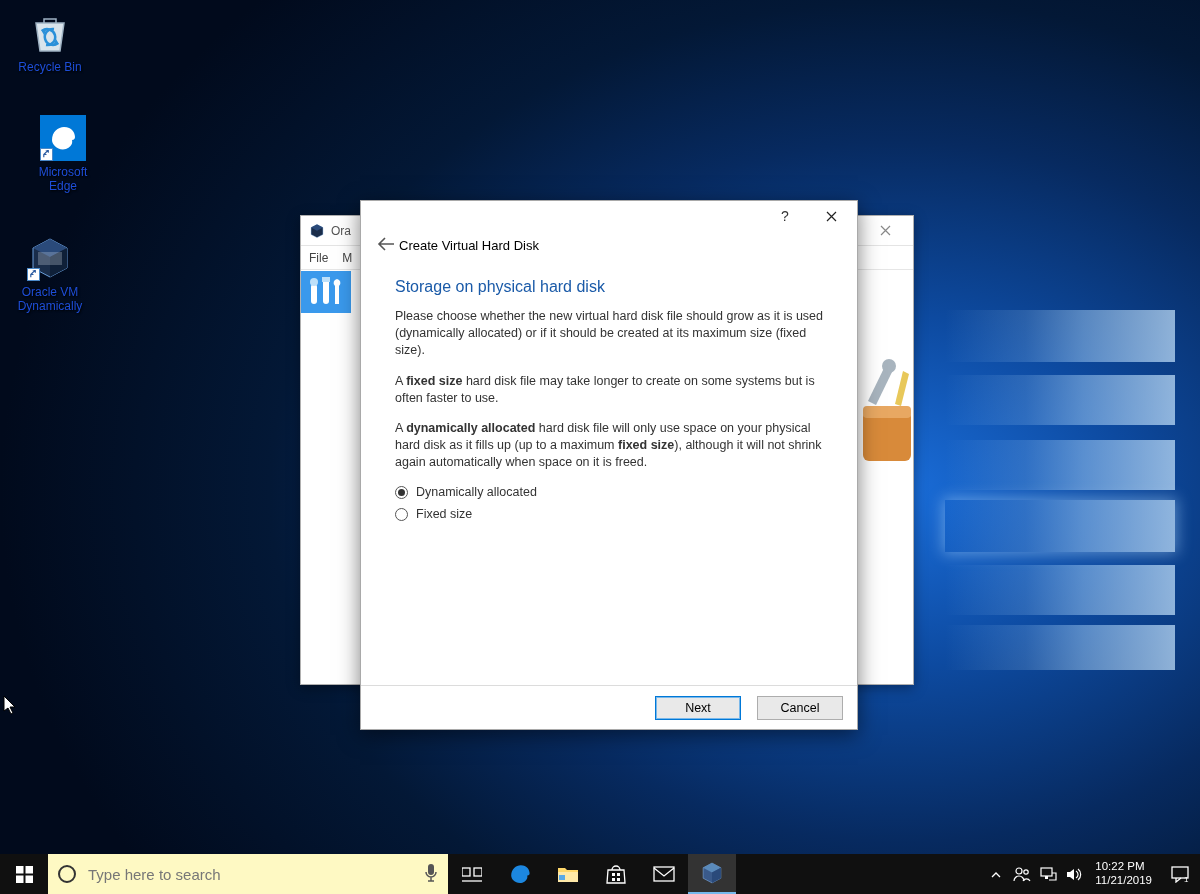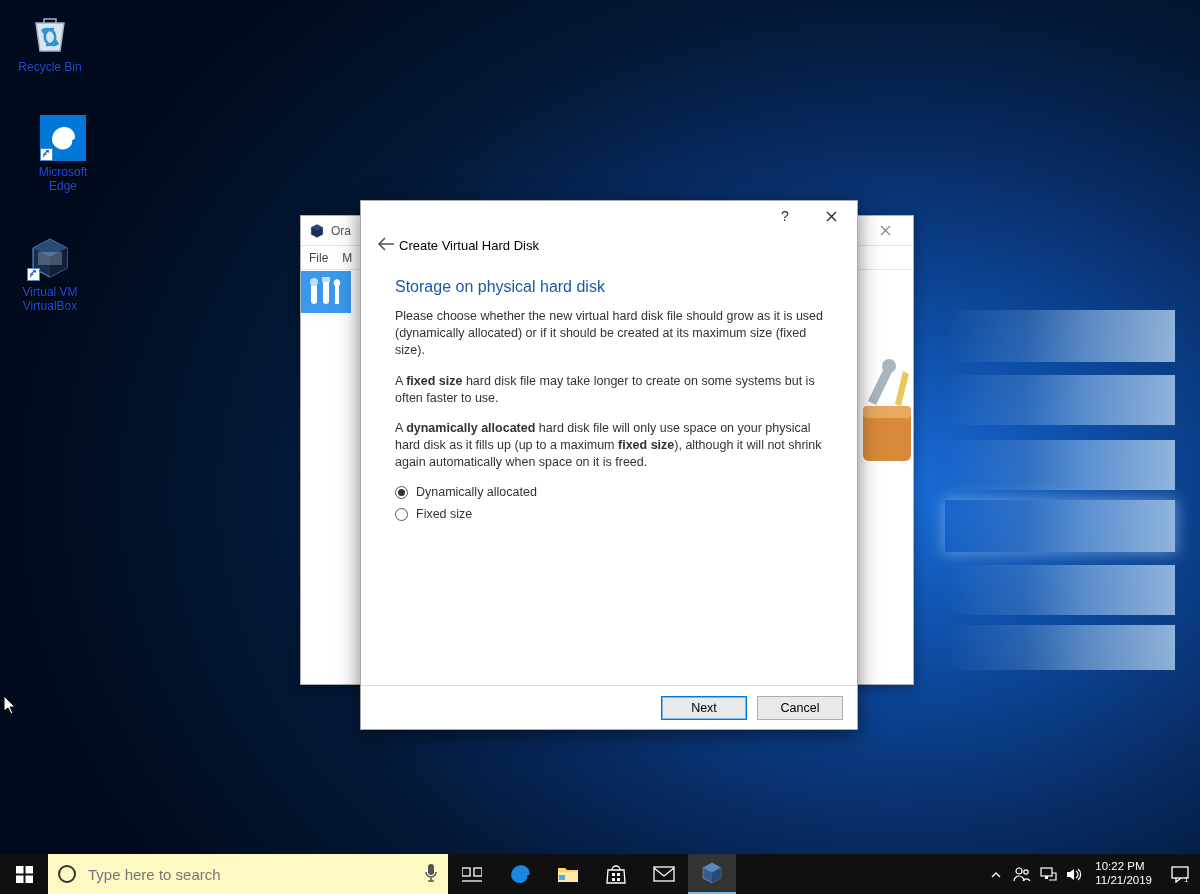--- a/index.html
+++ b/index.html
@@ -44,21 +44,21 @@
   }
   .dlg-top{ height:30px; display:flex; align-items:center; justify-content:flex-end; padding:0 6px; gap:6px;}
   .dlg-top .ctl{ width:40px; height:28px; display:flex; align-items:center; justify-content:center; color:#333; font-size:14px;}
   .dlg-head{ display:flex; align-items:center; gap:4px; padding:6px 20px 14px 16px; font-size:13px;}
   .dlg-body{ padding:10px 34px 0 34px; font-size:12.5px; color:#333; }
   .dlg-body h2{ font-size:16px; color:#1a5aa8; font-weight:400; margin-bottom:12px;}
   .dlg-body p{ margin-bottom:14px; line-height:1.35; }
   .radio{ display:flex; align-items:center; gap:8px; margin:8px 0; }
   .radio .circ{ width:13px; height:13px; border:1px solid #555; border-radius:50%; display:flex; align-items:center; justify-content:center; }
   .radio.sel .circ::after{ content:""; width:7px; height:7px; background:#333; border-radius:50%; }
-  .dlg-foot{ position:absolute; left:0; right:0; bottom:0; height:44px; border-top:1px solid #dcdcdc; display:flex; align-items:center; justify-content:flex-end; gap:10px; padding:0 14px;}
+  .dlg-foot{ position:absolute; left:0; right:0; bottom:0; height:44px; border-top:1px solid #dcdcdc; display:flex; align-items:center; justify-content:flex-end; gap:16px; padding:0 14px;}
   .btn{ width:86px; height:24px; font-size:12.5px; background:#e9e9e9; border:1px solid #adadad; display:flex; align-items:center; justify-content:center; }
   .btn.primary{ border:1px solid #0078d7; box-shadow:inset 0 0 0 1px #7ab8ea; }
 
   
   .toolbox{ position:absolute; left:562px; top:140px; width:40px; height:90px;}
   
   
   .taskbar{ position:absolute; left:0; right:0; bottom:0; height:40px; background:#101010; display:flex; align-items:center; color:#fff; }
   .win-btn{ width:48px; height:40px; display:flex; align-items:center; justify-content:center; }
   .search{ flex:0 0 400px; height:40px; background:#fef9c3; display:flex; align-items:center; padding:0 10px; color:#777; font-size:15px;}
@@ -117,21 +117,21 @@
         <polygon points="23,4 40,13 23,22 6,13" fill="#2a4a7a"></polygon>
         <polygon points="23,22 40,13 40,33 23,42" fill="#0f2038"></polygon>
         <polygon points="11,17 35,17 35,30 11,30" fill="#e8eef6" opacity="0.25"></polygon>
       </svg>
     <div class="shortcut">
         <svg viewBox="0 0 10 10">
           <path d="M2 8 L2 5 L5 5 M2 5 L7 0 M4 0 L7 0 L7 3" stroke="#2a5aa0" stroke-width="1.3" fill="none"></path>
         </svg>
       </div>
   </div>
-  <div>Virtual VM VirtualBox</div>
+  <div>Oracle VM Dynamically</div>
 </div>
 
 <div class="mgr">
   <div class="mgr-title">
     <svg width="16" height="16" viewBox="0 0 46 46" style="margin-right:6px">
         <polygon points="23,4 40,13 40,33 23,42 6,33 6,13" fill="#1a2d4a" stroke="#6a9edb"></polygon>
         <polygon points="23,4 40,13 23,22 6,13" fill="#2a4a7a"></polygon>
       </svg>
     <span>Ora</span>
     <div class="x">

